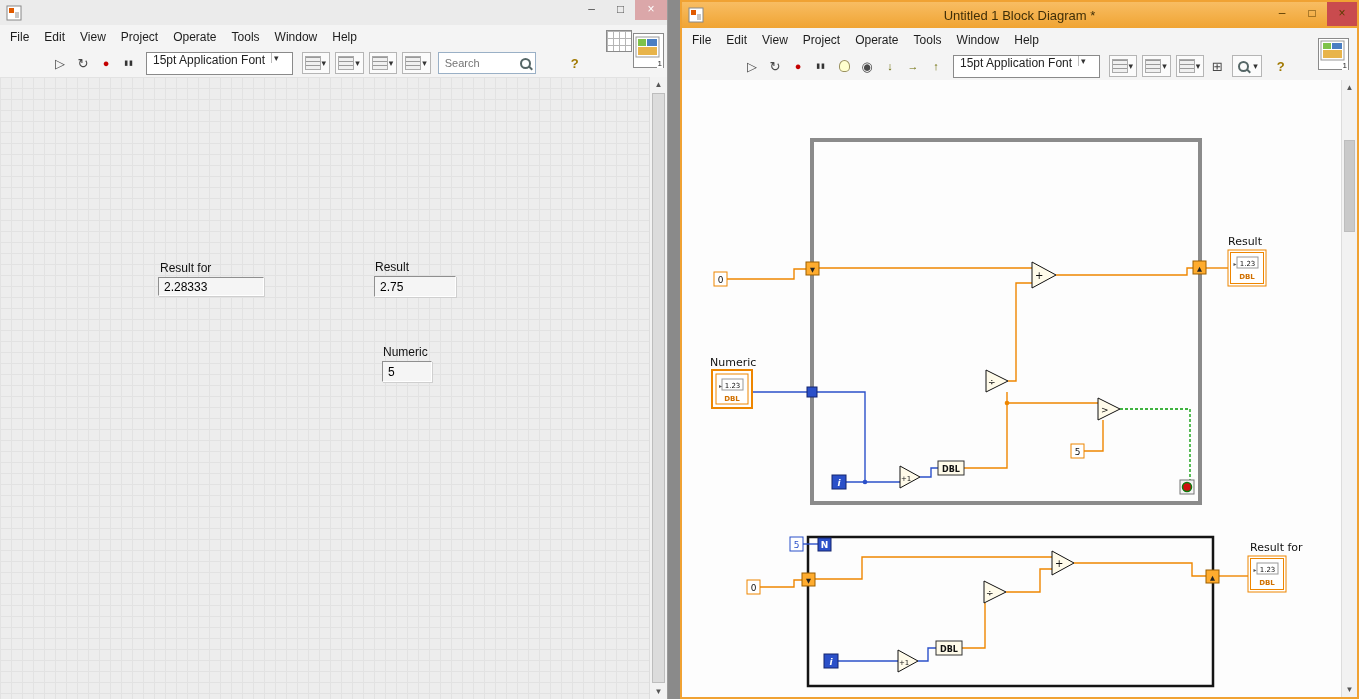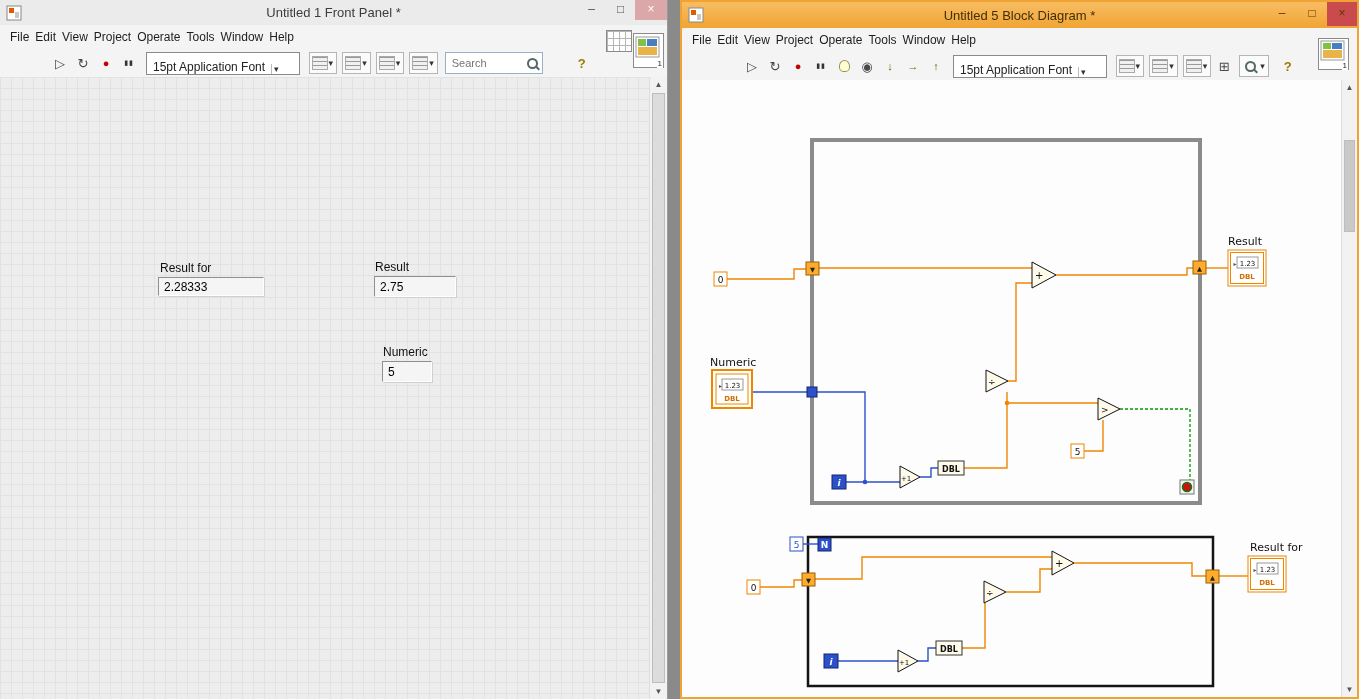--- a/index.html
+++ b/index.html
@@ -11,27 +11,27 @@
   .tb-left{background:#ebebeb}
   .tb-right{height:26px;background:linear-gradient(#f8bd63,#f0a433)}
   .title{position:absolute;left:0;right:0;text-align:center;font-size:13px;color:#3c3c3c}
   .tb-right .title{color:#402f08}
   .app-icon{margin-left:6px;width:16px;height:16px;z-index:2;flex:none}
   .winbtns{position:absolute;right:0;top:0;display:flex;z-index:3}
   .wb{width:29px;height:20px;text-align:center;line-height:19px;font-size:12px;color:#555;cursor:default}
   .wb-close-l{background:#dba7a9;color:#fff;width:32px}
   .tb-right .wb{height:24px;line-height:23px;color:#5a3c00;width:30px}
   .wb-close-r{background:#c94b4e;color:#fff;width:44px}
-  .menubar{height:24px;display:flex;align-items:center;gap:6px;padding-left:10px;font-size:12px;color:#1d1d1d;background:#f4f4f4}
+  .menubar{height:24px;display:flex;align-items:center;gap:15px;padding-left:10px;font-size:12px;color:#1d1d1d;background:#f4f4f4}
   .toolbar{height:28px;display:flex;align-items:center;gap:3px;background:#f4f4f4;border-bottom:1px solid #cfcfcf;position:relative}
   .tbtn{min-width:20px;height:22px;display:flex;align-items:center;justify-content:center;font-size:13px;color:#4a4a4a}
   .abort{color:#c40000;font-size:11px}
   .pause{font-size:7px;letter-spacing:1px;color:#333}
   .stepi{font-size:11px;color:#6a6a00}
-  .fontcombo{display:flex;align-items:flex-end;height:21px;border:1px solid #8a8a8a;background:#fff;font-size:12px;padding:0 18px 0 6px;margin:0 4px;color:#222;white-space:nowrap}
+  .fontcombo{display:flex;align-items:flex-start;height:21px;border:1px solid #8a8a8a;background:#fff;font-size:12px;padding:0 11px 0 6px;margin:0 4px;color:#222;white-space:nowrap}
   .fontcombo .dd{margin-left:6px;border-left:1px solid #bbb;padding:0 2px;font-size:9px;color:#333}
   .combo-sm{display:flex;align-items:center;height:20px;border:1px solid #b5b5b5;background:#fbfbfb;padding:0 2px;margin-left:2px}
   .cicon{width:14px;height:12px;border:1px solid #aaa;background-color:#f0f0f0;
     background-image:linear-gradient(#9a9a9a 1px,transparent 1px);background-size:100% 4px}
   .dd{font-size:9px;color:#333;padding:0 1px}
   .searchbox{display:flex;align-items:center;height:20px;border:1px solid #9ab0c6;background:#fff;margin-left:4px;padding:0 4px;width:88px}
   .searchbox input{border:0;outline:0;flex:1;font-size:11px;width:62px;color:#444;background:transparent;font-family:inherit}
   .mag{width:7px;height:7px;border:2px solid #566;border-radius:50%;position:relative;flex:none}
   .mag::after{content:"";position:absolute;width:5px;height:2px;background:#566;transform:rotate(45deg);right:-4px;bottom:-2px}
   .help{color:#a07800;font-weight:bold;font-size:13px}
@@ -66,21 +66,20 @@
 
 <div class="win win-left">
   <div class="titlebar tb-left">
     <span class="app-icon">
       <svg width="16" height="16">
           <rect x="1" y="1" width="14" height="14" fill="#fff" stroke="#888"></rect>
           <rect x="3" y="3" width="5" height="5" fill="#e05a00"></rect>
           <rect x="9" y="7" width="4" height="6" fill="#c8c8c8"></rect>
         </svg>
     </span>
-    <span class="title">Untitled 1 Front Panel *</span>
     <span class="winbtns">
       <span class="wb">–</span>
       <span class="wb">□</span>
       <span class="wb wb-close-l">×</span>
     </span>
   </div>
   <div class="menubar">
     <span>File</span>
     <span>Edit</span>
     <span>View</span>
@@ -148,21 +147,21 @@
 
 <div class="win win-right">
   <div class="titlebar tb-right">
     <span class="app-icon">
       <svg width="16" height="16">
           <rect x="1" y="1" width="14" height="14" fill="#fff" stroke="#888"></rect>
           <rect x="3" y="3" width="5" height="5" fill="#e05a00"></rect>
           <rect x="9" y="7" width="4" height="6" fill="#c8c8c8"></rect>
         </svg>
     </span>
-    <span class="title">Untitled 5 Block Diagram *</span>
+    <span class="title">Untitled 1 Block Diagram *</span>
     <span class="winbtns">
       <span class="wb">–</span>
       <span class="wb">□</span>
       <span class="wb wb-close-r">×</span>
     </span>
   </div>
   <div class="menubar">
     <span>File</span>
     <span>Edit</span>
     <span>View</span>

